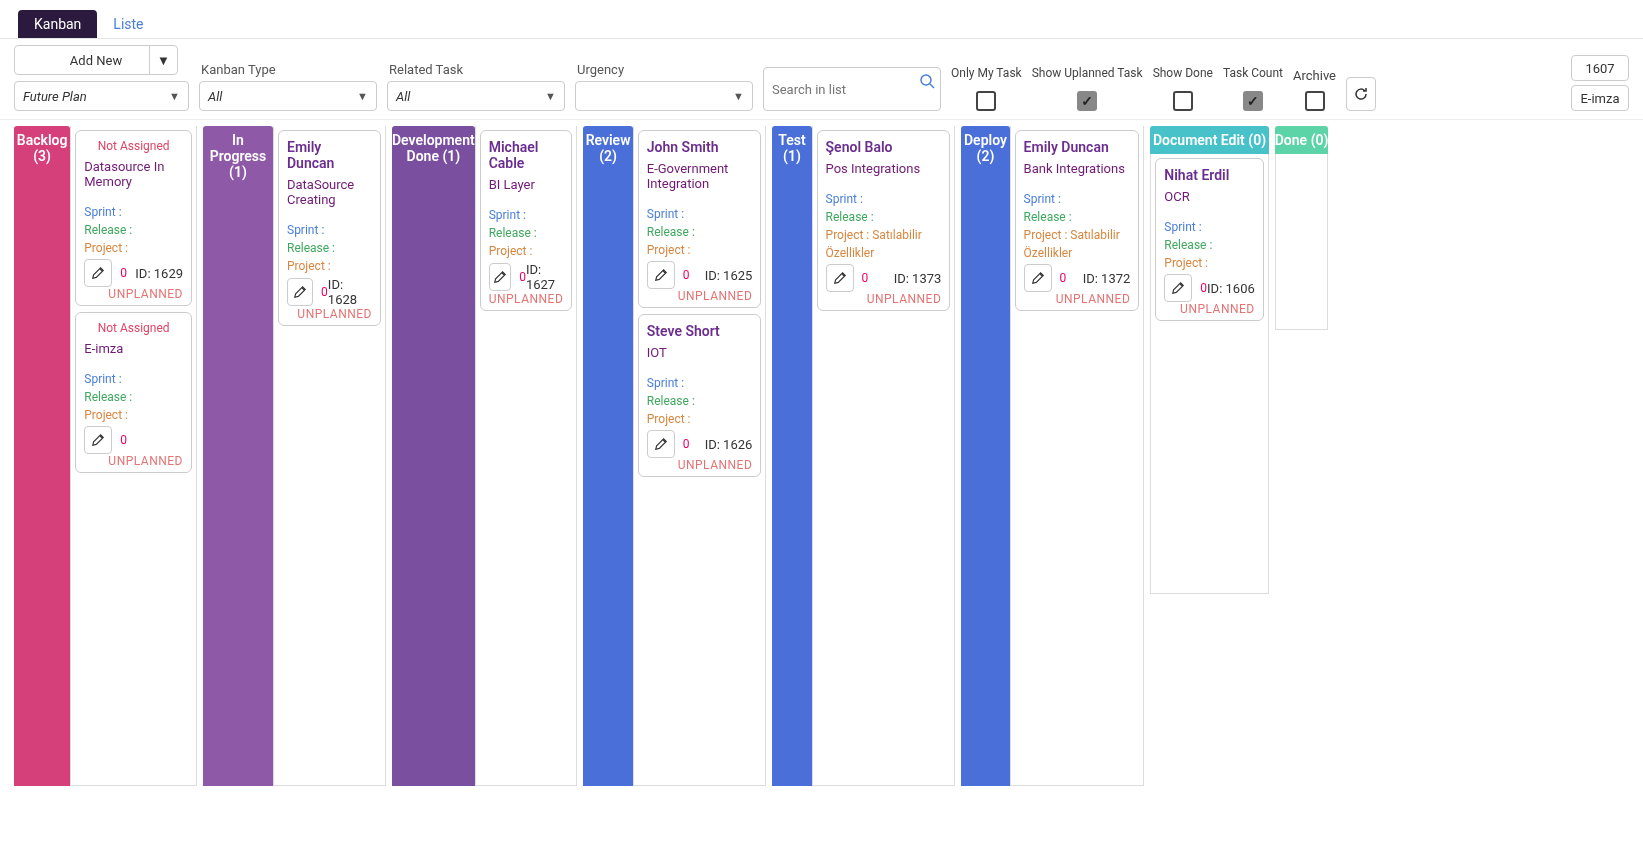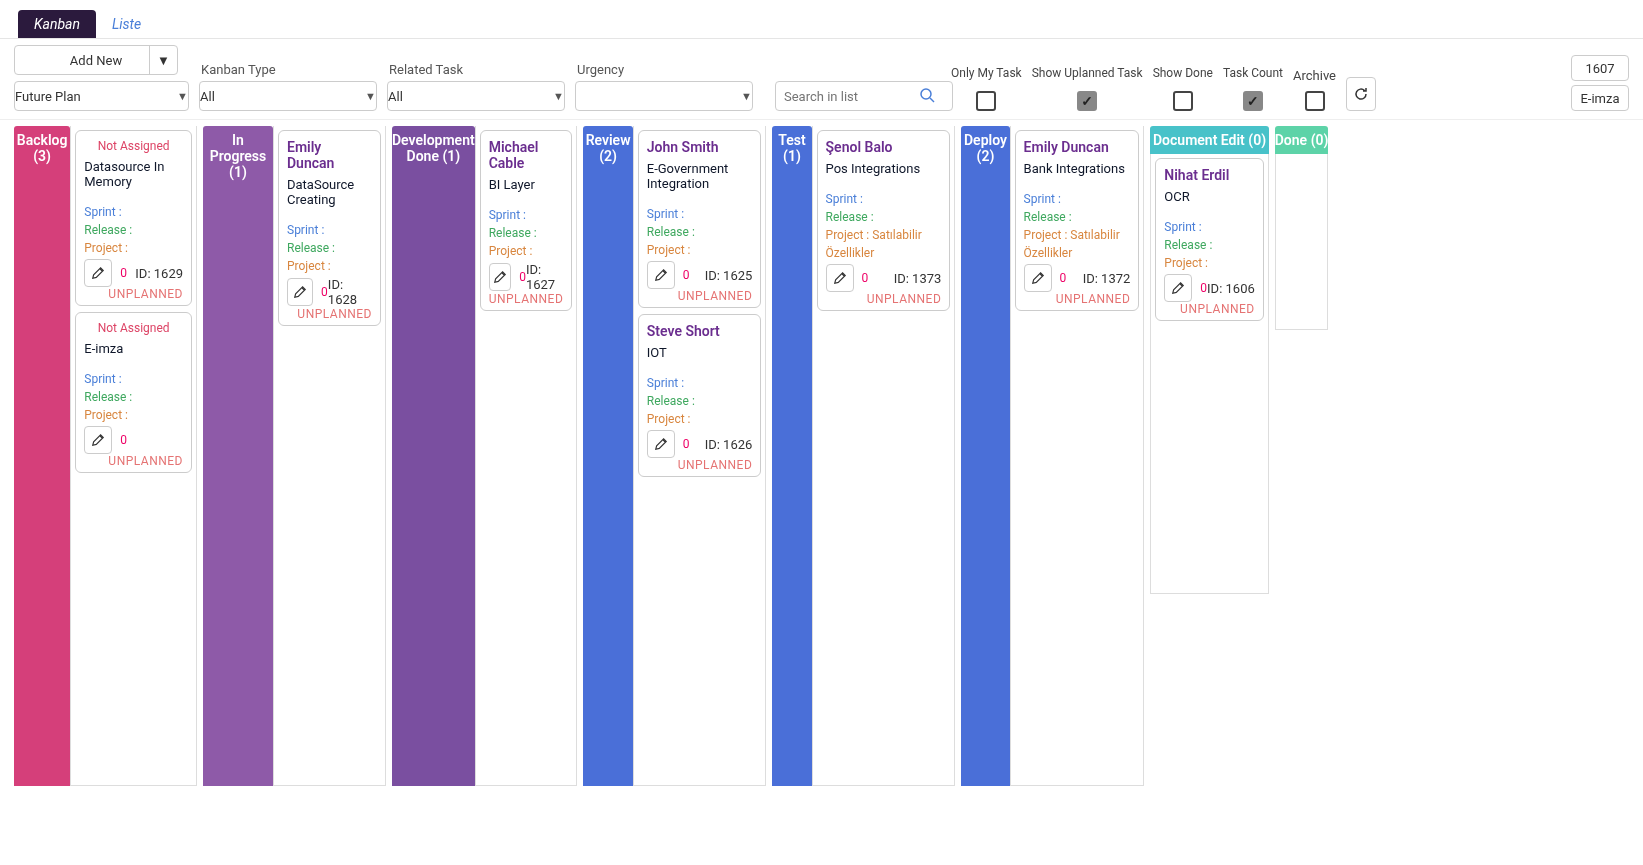--- a/index.html
+++ b/index.html
@@ -1,52 +1,52 @@
 <!DOCTYPE html>
 <html><head>
 <meta charset="utf-8">
 <style>
 * { box-sizing: border-box; margin: 0; padding: 0; font-family: -apple-system, BlinkMacSystemFont, "Segoe UI", Roboto, Arial, sans-serif; }
 body { background: #fff; font-size: 13px; color: #333; }
-.tabs { display: flex; padding: 10px 0 0 18px; border-bottom: 1px solid #e5e5e5; font-style: italic; }
+.tabs { display: flex; padding: 10px 0 0 18px; border-bottom: 1px solid #e5e5e5; }
 .tab { padding: 6px 16px; cursor: pointer; font-size: 14px; border-radius: 4px 4px 0 0; }
 .tab.active { background: #2b1a3d; color: #fff; }
 .tab.inactive { color: #4a7fd8; }
 .toolbar { display: flex; align-items: flex-end; padding: 6px 14px 8px 14px; gap: 10px; border-bottom: 1px solid #eee; }
 .tool-group { display: flex; flex-direction: column; }
 .tool-label { font-size: 13px; color: #555; margin-bottom: 4px; padding-left:2px;}
 .btn { border: 1px solid #ccc; background: #fff; border-radius: 4px; height: 30px; display: flex; align-items: center; justify-content: center; cursor: pointer; font-size:13px; }
 .addnew { width: 164px; position: relative; }
 .addnew .split { position:absolute; right:0; top:0; bottom:0; width:28px; border-left:1px solid #ccc; display:flex;align-items:center;justify-content:center;}
-.select { border: 1px solid #ccc; border-radius: 4px; height: 30px; padding: 0 0; background: #fff; display:flex;align-items:center;justify-content:space-between; cursor:pointer;}
+.select { border: 1px solid #ccc; border-radius: 4px; height: 30px; padding: 0 8px; background: #fff; display:flex;align-items:center;justify-content:space-between; cursor:pointer;font-style:italic;}
 .select .caret { font-size:11px; color:#555;}
 .w175{width:175px;} .w178{width:178px;}
 .checkgroup{display:flex;flex-direction:column;align-items:center;}
 .checklabel{font-size:12px;color:#444;text-align:center;line-height:1.1;margin-bottom:4px;min-height:26px;display:flex;align-items:center;}
 .checkbox{width:20px;height:20px;border:2px solid #444;border-radius:3px;display:flex;align-items:center;justify-content:center;cursor:pointer;}
 .checkbox.checked{background:#888;border-color:#888;}
 .checkbox.checked::after{content:"✓";color:#222;font-weight:bold;font-size:14px;}
 .archive-label{font-size:13px;color:#444;margin-bottom:8px;}
 .refresh-btn{width:30px;height:34px;border:1px solid #ccc;border-radius:4px;display:flex;align-items:center;justify-content:center;cursor:pointer;}
 .right-ctrls{margin-left:auto;display:flex;flex-direction:column;gap:4px;align-items:flex-end;}
 .small-field{border:1px solid #ccc;border-radius:4px;height:26px;width:58px;padding:0 6px;font-size:13px;display:flex;align-items:center;justify-content:center;}
 .search-wrap{position:relative;width:178px;}
-.search-input{width:100%;height:30px;border:1px solid #ccc;border-radius:4px;padding:0 28px 0 8px;font-size:13px;margin-left:12px;}
+.search-input{width:100%;height:44px;border:1px solid #ccc;border-radius:4px;padding:0 28px 0 8px;font-size:13px;}
 .search-icon{position:absolute;right:6px;top:6px;color:#4a7fd8;}
 .board{display:flex;gap:6px;padding:6px 14px;align-items:flex-start;}
 .column{flex:0 0 183px;display:flex;flex-direction:row;}
 .col-header{color:#fff;font-weight:600;text-align:center;padding:6px 0;border-radius:3px 3px 0 0;font-size:14px;}
 .col-body{border-left:1px solid #ddd;border-right:1px solid #ddd;border-bottom:1px solid #ddd;min-height:660px;padding:4px;}
 .col-wrap7{flex:0 0 183px;display:flex;flex-direction:row;gap:6px;}
 .col-body-short{border-left:1px solid #ddd;border-right:1px solid #ddd;border-bottom:1px solid #ddd;min-height:440px;padding:4px;}
 .col-body-done{border-left:1px solid #ddd;border-right:1px solid #ddd;border-bottom:1px solid #ddd;min-height:176px;padding:4px;}
 .card{border:1px solid #ccc;border-radius:6px;padding:8px 8px 4px 8px;margin-bottom:6px;background:#fff;}
 .assignee{color:#6b2e8f;font-weight:600;font-size:14px;margin-bottom:6px;}
 .assignee.na{color:#d46; font-weight:400; font-size:12px; text-align:center;}
-.title{color:#0f172a;font-size:13px;margin-bottom:14px;}
+.title{color:#701a75;font-size:13px;margin-bottom:14px;}
 .meta{font-size:12px;line-height:1.5;}
 .meta .sprint{color:#4a7fd8;}
 .meta .release{color:#3fa85f;}
 .meta .project{color:#d8863f;}
 .card-foot{display:flex;align-items:center;margin-top:2px;}
 .edit-btn{width:28px;height:28px;border:1px solid #ccc;border-radius:4px;display:flex;align-items:center;justify-content:center;cursor:pointer;}
 .count{color:#e06;font-size:12px;margin-left:8px;}
 .idtxt{margin-left:auto;font-size:13px;color:#333;}
 .unplanned{color:#e57373;letter-spacing:0.5px;font-size:12px;text-align:right;margin-top:0;}
 .messages-col{flex:0 0 178px;display:flex;flex-direction:column;}

